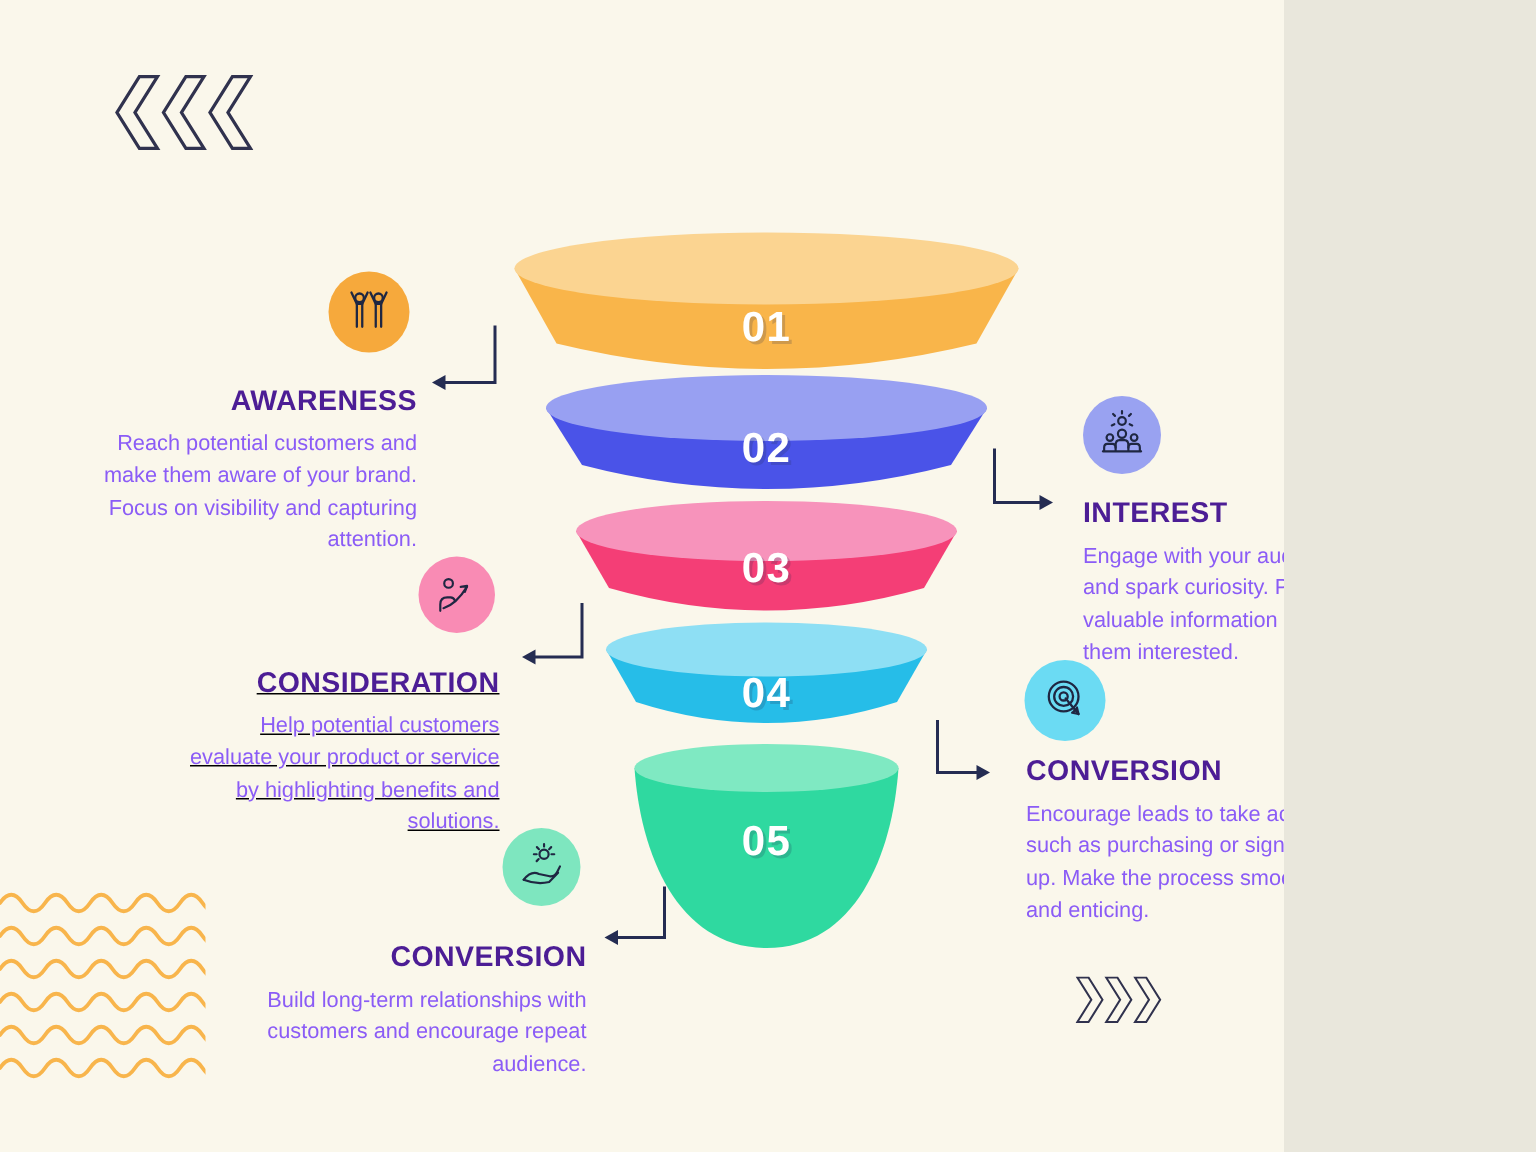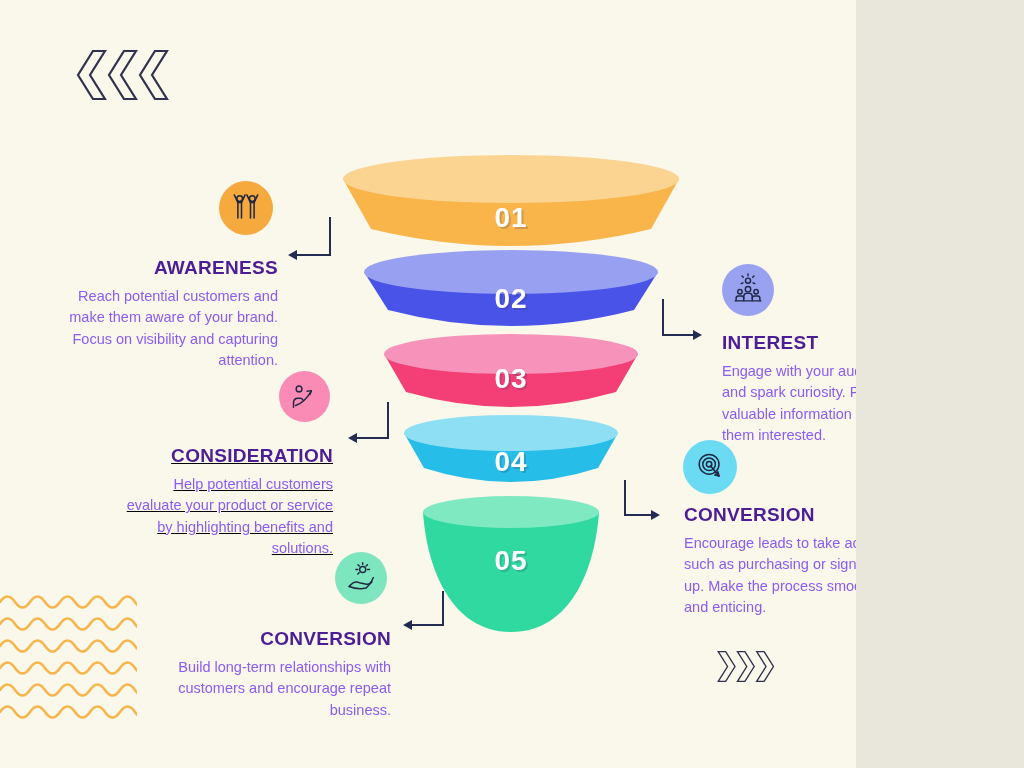--- a/index.html
+++ b/index.html
@@ -195,16 +195,16 @@
     <div class="stage-desc">Help potential customers evaluate your product or service by highlighting benefits and solutions.</div>
   </div>
 
   <div class="stage-block block-conversion align-left">
     <div class="stage-title">CONVERSION</div>
     <div class="stage-desc">Encourage leads to take action, such as purchasing or signing up. Make the process smooth and enticing.</div>
   </div>
 
   <div class="stage-block block-retention align-right">
     <div class="stage-title">CONVERSION</div>
-    <div class="stage-desc">Build long-term relationships with customers and encourage repeat business.</div>
+    <div class="stage-desc">Build long-term relationships with customers and encourage repeat audience.</div>
   </div>
 
 </div>
 
 </body></html>

